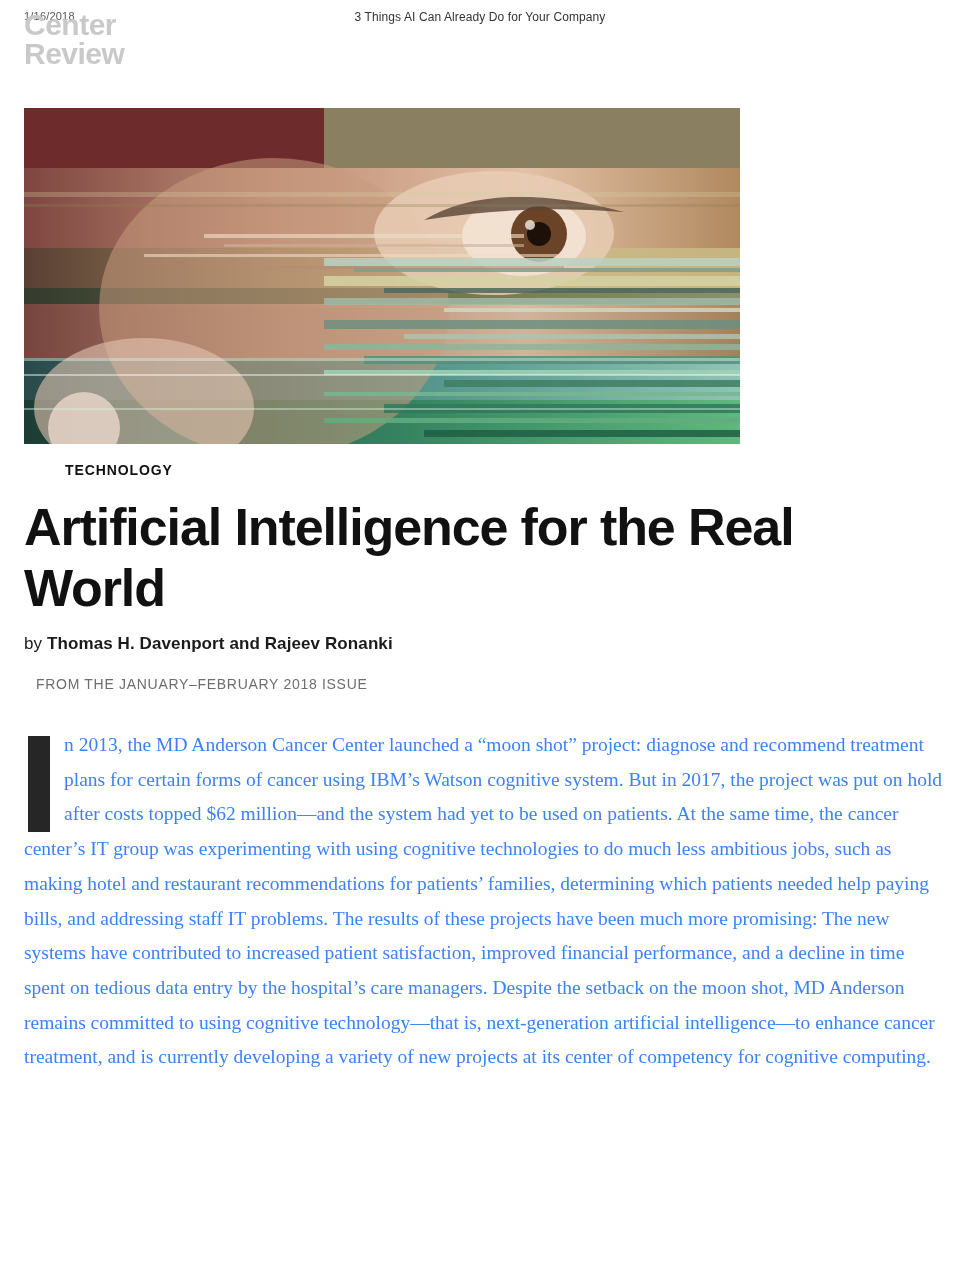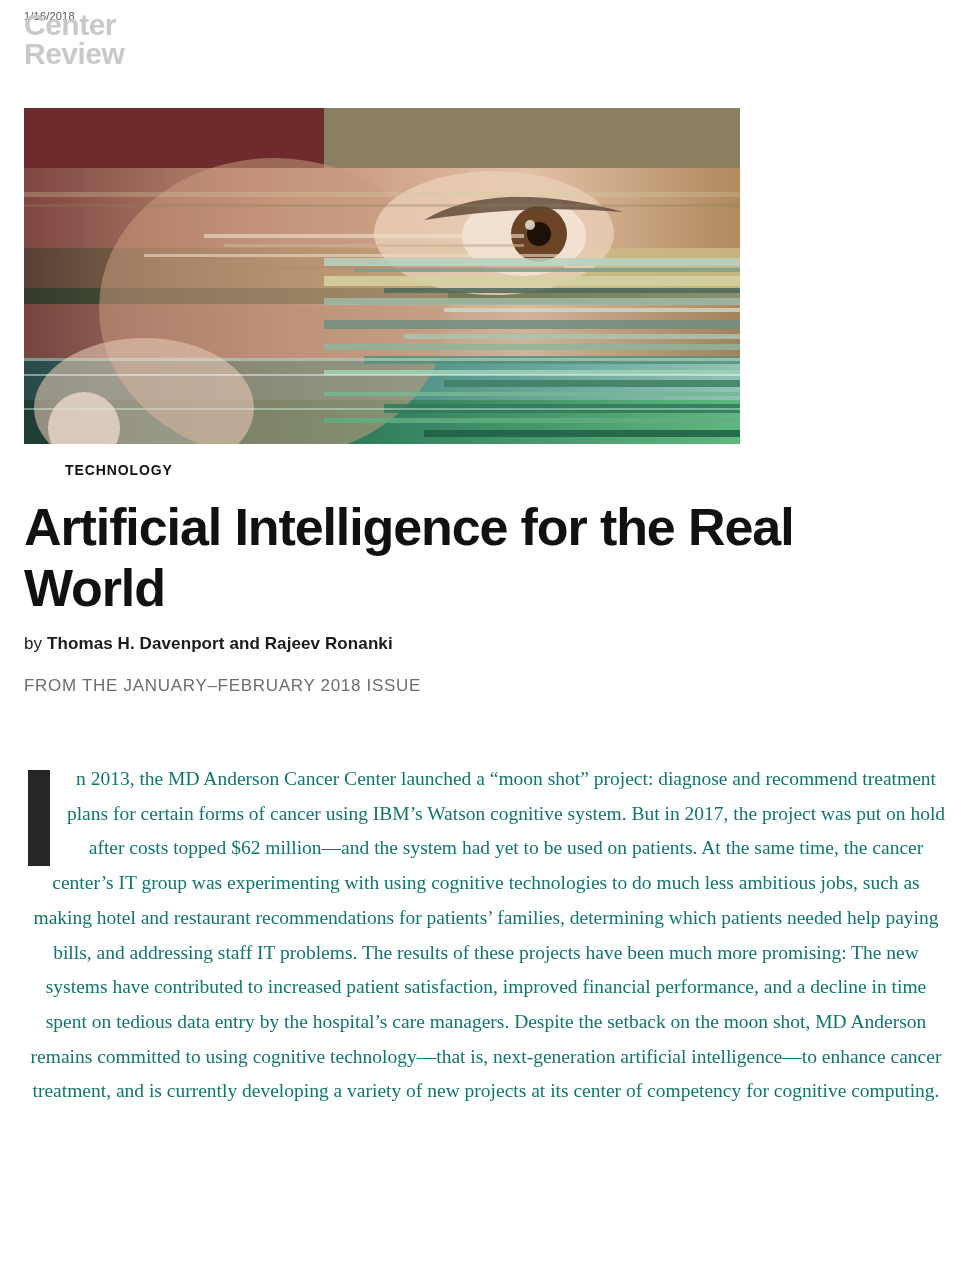--- a/index.html
+++ b/index.html
@@ -95,52 +95,53 @@
     position: absolute;
     left: 24px;
     top: 634px;
     font-size: 17px;
     color: #1b1b1b;
     letter-spacing: 0.1px;
   }
   .byline b { font-weight: bold; }
   .issue {
     position: absolute;
-    left: 24px;
+    left: 36px;
     top: 676px;
-    font-size: 17px;
+    font-size: 14px;
     letter-spacing: 0.7px;
     color: #6d6d6d;
   }
 
   
   .body-copy {
     position: absolute;
     left: 24px;
-    top: 762px;
+    top: 728px;
     width: 924px;
     font-family: "Liberation Serif", serif;
     font-size: 19.5px;
     line-height: 1.78;
-    color: #0f766e;
-    text-align: center;
+    color: #3b82f6;
+    text-align: left;
   }
   .dropcap {
     float: left;
     width: 22px;
     height: 96px;
     background: #262626;
     margin: 8px 14px 0 4px;
   }
 </style>
 </head>
 <body>
 
 <div class="print-header">
   <div class="print-date">1/16/2018</div>
+  <div class="print-title">3 Things AI Can Already Do for Your Company</div>
 </div>
 
 <div class="masthead">
   <div>Center</div>
   <div>Review</div>
 </div>
 
 <div class="hero">
   <svg width="716" height="336" viewBox="0 0 716 336" xmlns="http://www.w3.org/2000/svg">
     <defs>

